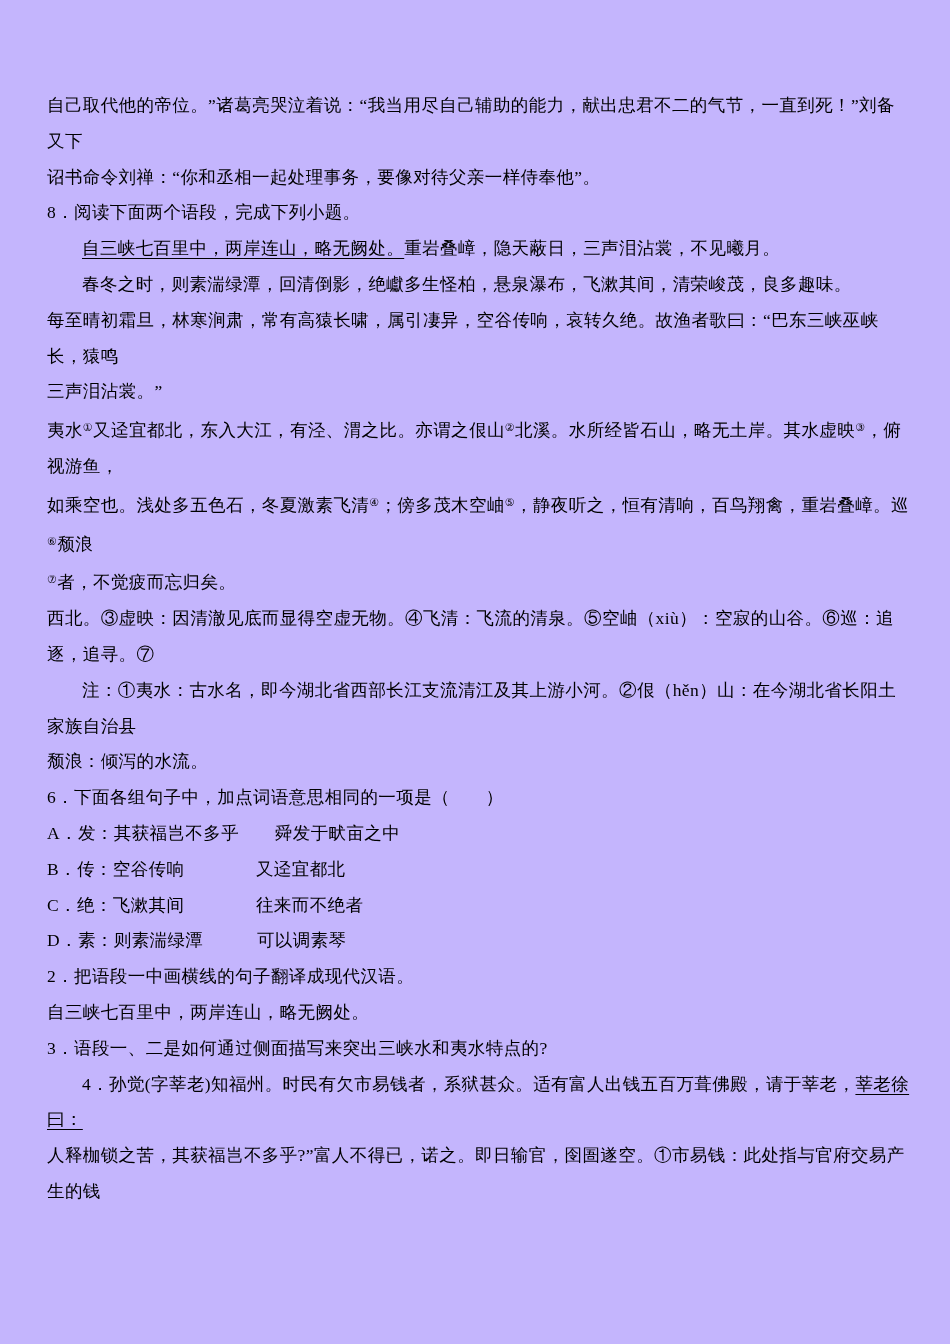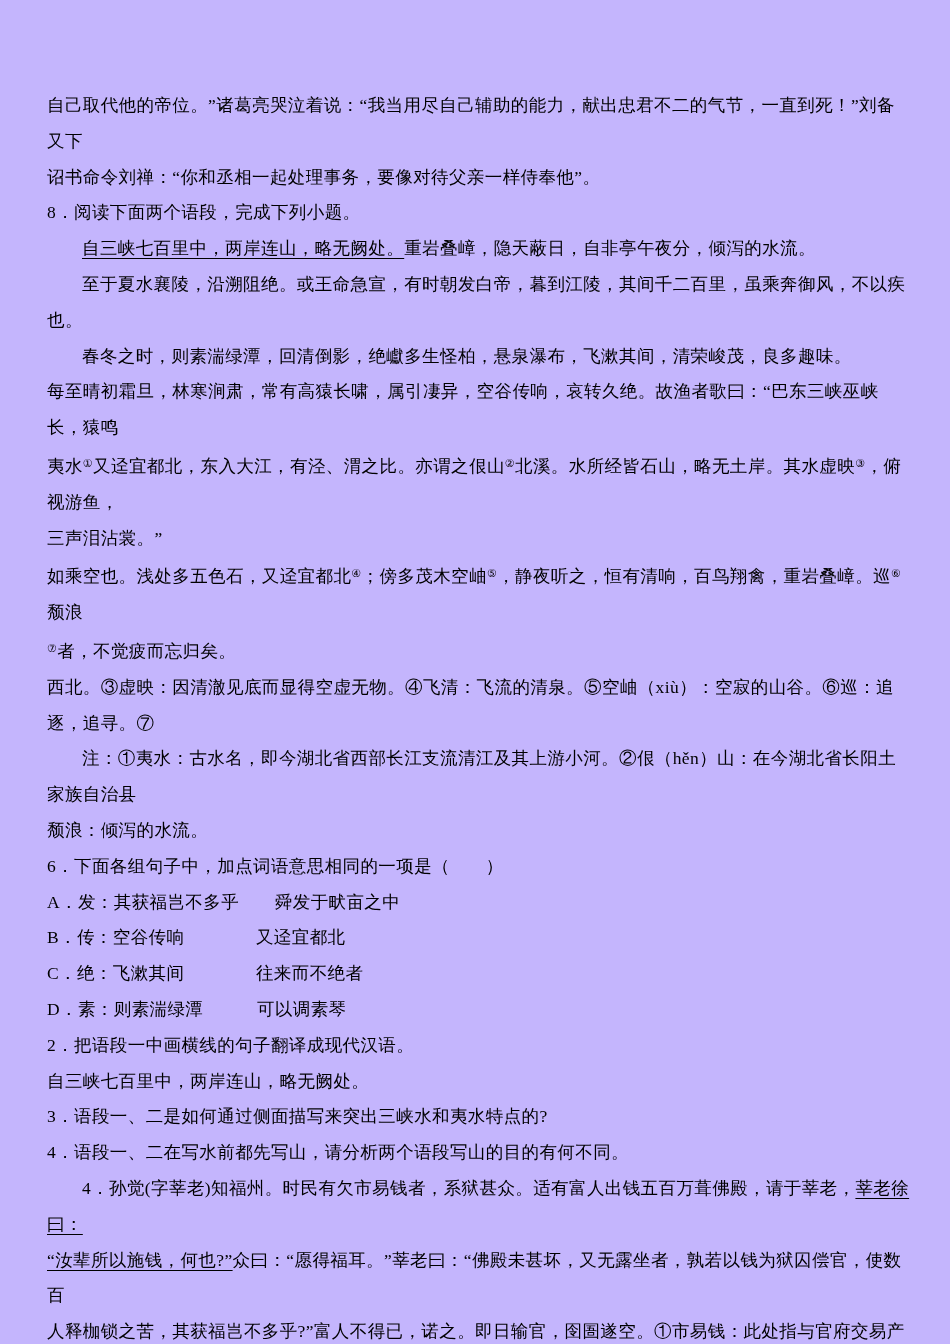--- a/index.html
+++ b/index.html
@@ -40,36 +40,33 @@
     vertical-align: 5px;
   }
 </style>
 </head>
 <body>
 
 <div class="page" style="background: #c4b5fd; color: rgb(0, 0, 0);">
     <div class="line"><span>自己取代他的帝位。”诸葛亮哭泣着说：“我当用尽自己辅助的能力，献出忠君不二的气节，一直到死！”刘备又下</span></div>
     <div class="line"><span>诏书命令刘禅：“你和丞相一起处理事务，要像对待父亲一样侍奉他”。</span></div>
     <div class="line"><span>8．阅读下面两个语段，完成下列小题。</span></div>
-    <div class="line indent"><span class="u">自三峡七百里中，两岸连山，略无阙处。</span><span>重岩叠嶂，隐天蔽日，自非亭午夜分，倾泻的水流。</span></div>
-    <div class="line indent"><span>至于夏水襄陵，沿溯阻绝。或王命急宣，有时朝发白帝，暮到江陵，其间千二百里，虽乘奔御风，不以疾也。</span></div>
+    <div class="line indent"><span class="u">自三峡七百里中，两岸连山，略无阙处。</span><span>重岩叠嶂，隐天蔽日，三声泪沾裳，不见曦月。</span></div>
     <div class="line indent"><span>春冬之时，则素湍绿潭，回清倒影，绝巘多生怪柏，悬泉瀑布，飞漱其间，清荣峻茂，良多趣味。</span></div>
     <div class="line"><span>每至晴初霜旦，林寒涧肃，常有高猿长啸，属引凄异，空谷传响，哀转久绝。故渔者歌曰：“巴东三峡巫峡长，猿鸣</span></div>
+    <div class="line"><span>三声泪沾裳。”</span></div>
     <div class="line"><span>夷水</span><span class="sup">①</span><span>又迳宜都北，东入大江，有泾、渭之比。亦谓之佷山</span><span class="sup">②</span><span>北溪。水所经皆石山，略无土岸。其水虚映</span><span class="sup">③</span><span>，俯视游鱼，</span></div>
-    <div class="line"><span>三声泪沾裳。”</span></div>
-    <div class="line"><span>如乘空也。浅处多五色石，又迳宜都北</span><span class="sup">④</span><span>；傍多茂木空岫</span><span class="sup">⑤</span><span>，静夜听之，恒有清响，百鸟翔禽，重岩叠嶂。巡</span><span class="sup">⑥</span><span>颓浪</span></div>
+    <div class="line"><span>如乘空也。浅处多五色石，冬夏激素飞清</span><span class="sup">④</span><span>；傍多茂木空岫</span><span class="sup">⑤</span><span>，静夜听之，恒有清响，百鸟翔禽，重岩叠嶂。巡</span><span class="sup">⑥</span><span>颓浪</span></div>
     <div class="line"><span class="sup">⑦</span><span>者，不觉疲而忘归矣。</span></div>
     <div class="line"><span>西北。③虚映：因清澈见底而显得空虚无物。④飞清：飞流的清泉。⑤空岫（xiù）：空寂的山谷。⑥巡：追逐，追寻。⑦</span></div>
     <div class="line indent"><span>注：①夷水：古水名，即今湖北省西部长江支流清江及其上游小河。②佷（hěn）山：在今湖北省长阳土家族自治县</span></div>
     <div class="line"><span>颓浪：倾泻的水流。</span></div>
     <div class="line"><span>6．下面各组句子中，加点词语意思相同的一项是（　　）</span></div>
     <div class="line"><span>A．发：其获福岂不多乎　　舜发于畎亩之中</span></div>
     <div class="line"><span>B．传：空谷传响　　　　又迳宜都北</span></div>
     <div class="line"><span>C．绝：飞漱其间　　　　往来而不绝者</span></div>
     <div class="line"><span>D．素：则素湍绿潭　　　可以调素琴</span></div>
     <div class="line"><span>2．把语段一中画横线的句子翻译成现代汉语。</span></div>
     <div class="line"><span>自三峡七百里中，两岸连山，略无阙处。</span></div>
     <div class="line"><span>3．语段一、二是如何通过侧面描写来突出三峡水和夷水特点的?</span></div>
-    <div class="line"><span>4．语段一、二在写水前都先写山，请分析两个语段写山的目的有何不同。</span></div>
     <div class="line indent"><span>4．孙觉(字莘老)知福州。时民有欠市易钱者，系狱甚众。适有富人出钱五百万葺佛殿，请于莘老，</span><span class="u">莘老徐曰：</span></div>
-    <div class="line"><span class="u">“汝辈所以施钱，何也?”</span><span>众曰：“愿得福耳。”莘老曰：“佛殿未甚坏，又无露坐者，孰若以钱为狱囚偿官，使数百</span></div>
     <div class="line"><span>人释枷锁之苦，其获福岂不多乎?”富人不得已，诺之。即日输官，囹圄遂空。①市易钱：此处指与官府交易产生的钱</span></div>
   </div>
 
 </body></html>

